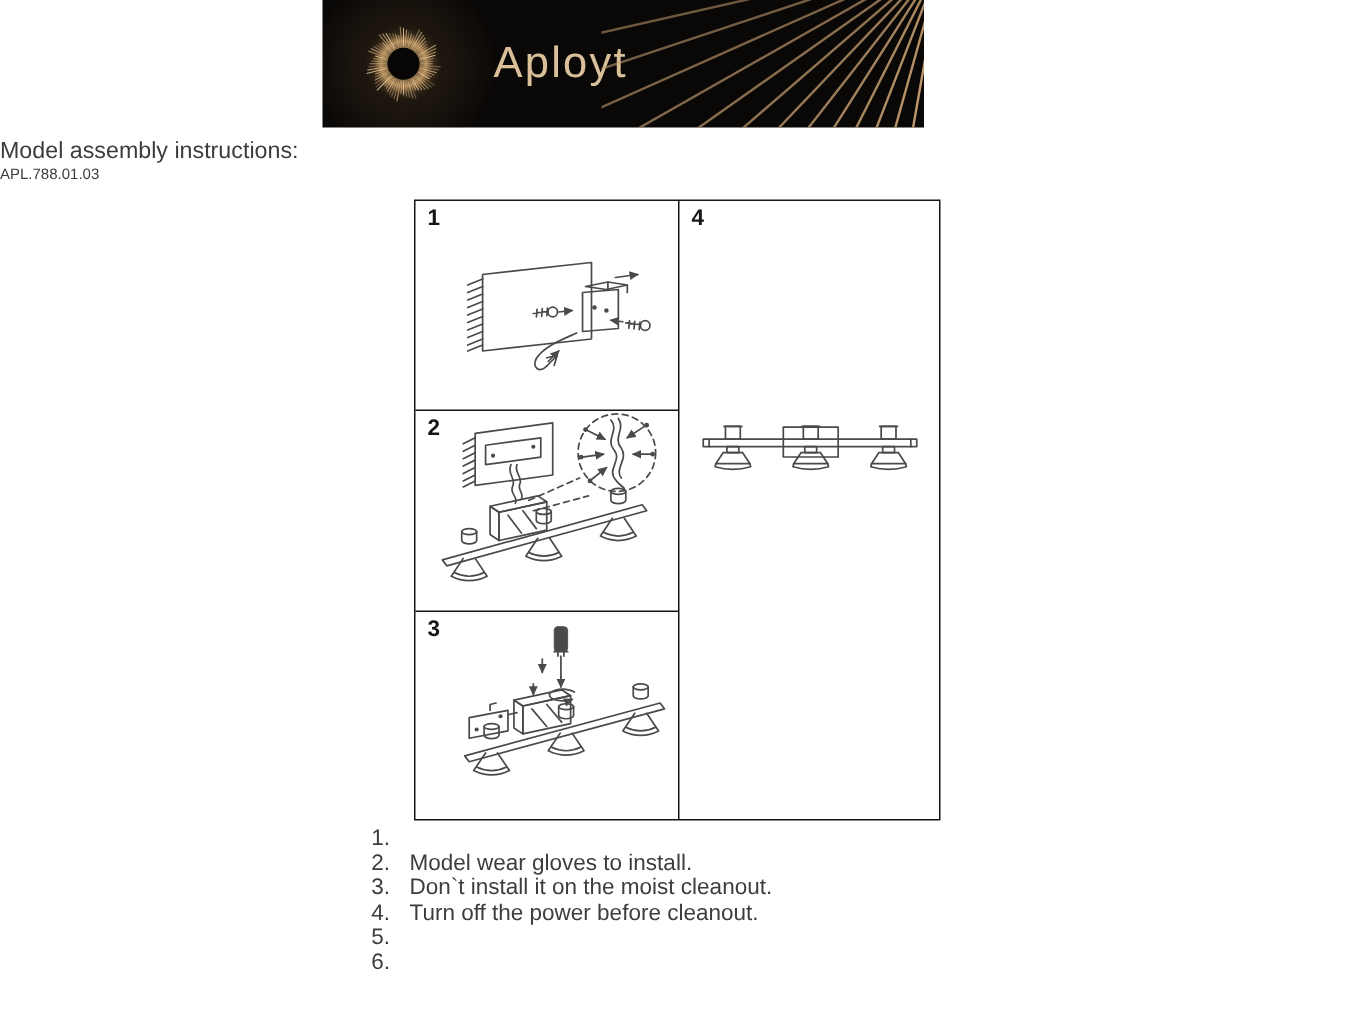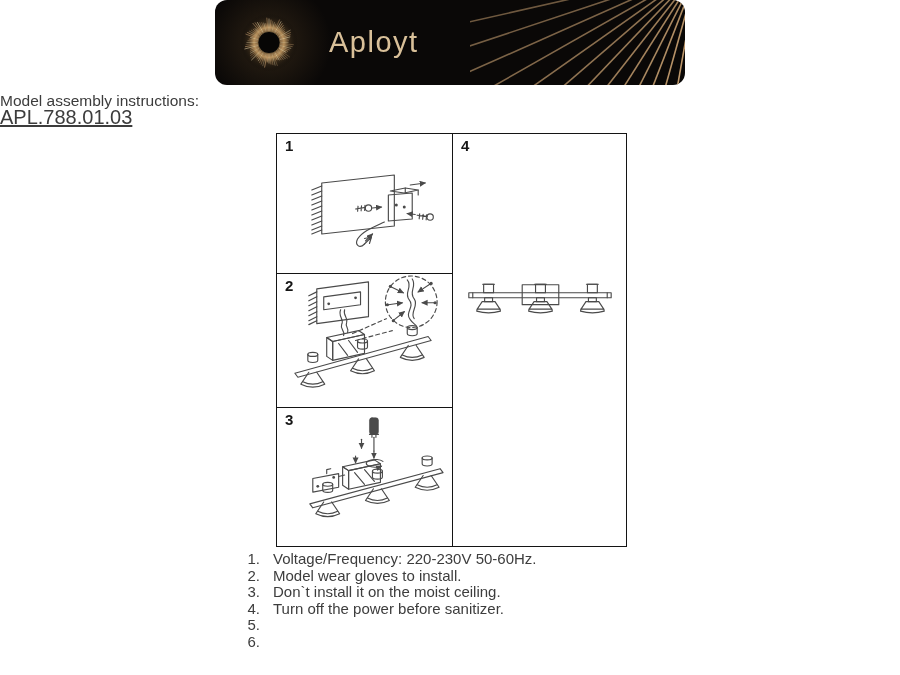--- a/index.html
+++ b/index.html
@@ -1,30 +1,30 @@
 <!DOCTYPE html>
 <html><head>
 <meta charset="utf-8">
 <style>
   html,body{margin:0;padding:0;background:#ffffff;}
   .page{position:relative;width:900px;height:675px;background:#ffffff;overflow:hidden;
         font-family:"Liberation Sans",sans-serif;}
 
   
-  .banner{position:absolute;left:215px;top:0;width:470px;height:85px;background:#0a0807;overflow:hidden;
-          background:radial-gradient(circle at 54px 43px, rgba(140,104,58,0.28), rgba(10,8,7,0) 62px),#0a0807;border-radius:12px;}
+  .banner{position:absolute;left:215px;top:0;width:401px;height:85px;background:#0a0807;overflow:hidden;
+          background:radial-gradient(circle at 54px 43px, rgba(140,104,58,0.28), rgba(10,8,7,0) 62px),#0a0807;}
   .sunburst{position:absolute;left:9px;top:0;width:90px;height:85px;}
   .brand{position:absolute;left:114px;top:0;height:85px;line-height:84px;
          font-size:29px;font-weight:300;letter-spacing:1.5px;color:#d9c099;}
   .fan{position:absolute;right:0;top:0;width:215px;height:85px;}
 
   
   .titleblock{position:absolute;left:0;top:92px;width:100%;color:#3c3c3c;}
   .t1{font-size:15.5px;font-weight:500;line-height:17px;}
-  .t2{font-size:20px;font-weight:500;line-height:16px;text-decoration:underline;}
+  .t2{font-size:10px;font-weight:500;line-height:16px;}
 
   
   .grid{position:absolute;left:276px;top:133px;width:351px;height:414px;
         border:1.7px solid #141414;box-sizing:border-box;display:flex;}
   .col-left{width:176px;flex:0 0 176px;border-right:1.7px solid #141414;box-sizing:border-box;
             display:flex;flex-direction:column;}
   .panel{position:relative;box-sizing:border-box;}
   .p1{height:139px;}
   .p2{height:134px;border-top:1.7px solid #141414;}
   .p3{flex:1;border-top:1.7px solid #141414;}
@@ -301,33 +301,32 @@
           <use href="#lamp4" transform="translate(88.5,159.5)"></use>
           <use href="#lamp4" transform="translate(141,159.5)"></use>
         </g>
       </svg>
     </section>
   </div>
 
   <ol class="instructions">
     <li class="row">
       <span class="num">1.</span>
-      <span class="txt">Voltage/Frequency: 220-230V 50-60Hz.</span>
     </li>
     <li class="row">
       <span class="num">2.</span>
       <span class="txt">Model wear gloves to install.</span>
     </li>
     <li class="row">
       <span class="num">3.</span>
-      <span class="txt">Don`t install it on the moist ceiling.</span>
+      <span class="txt">Don`t install it on the moist cleanout.</span>
     </li>
     <li class="row">
       <span class="num">4.</span>
-      <span class="txt">Turn off the power before sanitizer.</span>
+      <span class="txt">Turn off the power before cleanout.</span>
     </li>
     <li class="row">
       <span class="num">5.</span>
     </li>
     <li class="row">
       <span class="num">6.</span>
     </li>
   </ol>
 </div>
 

